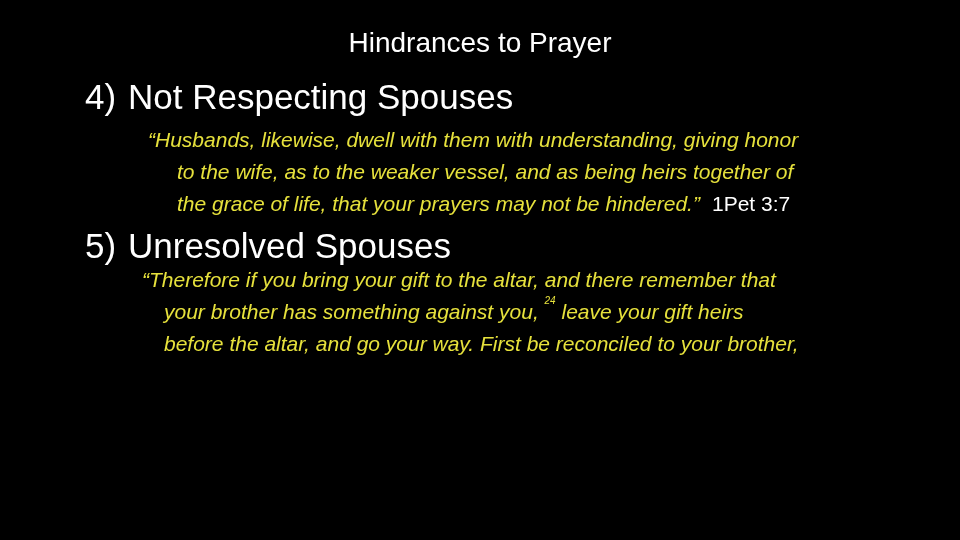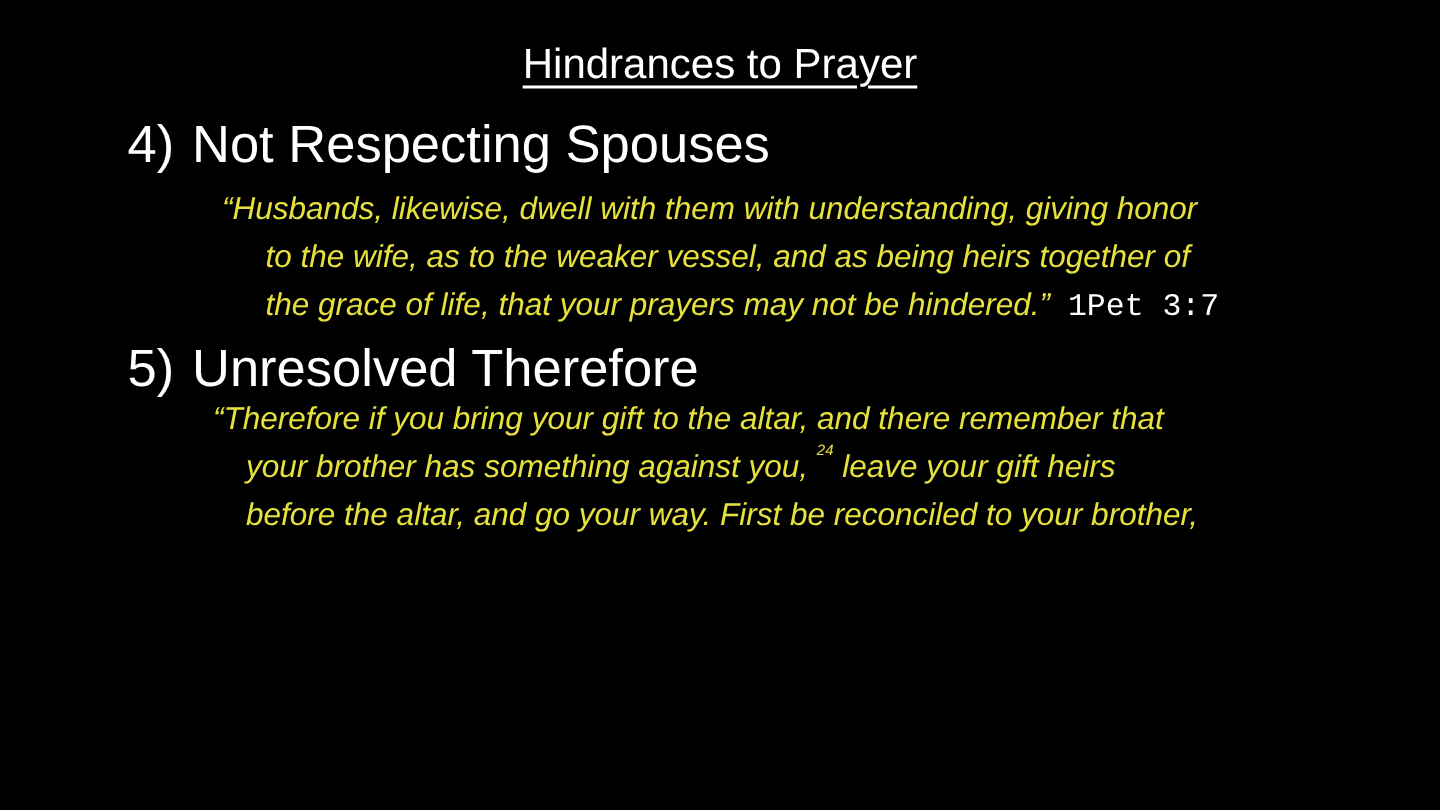--- a/index.html
+++ b/index.html
@@ -16,21 +16,20 @@
     top: 26px;
     left: 0;
     width: 100%;
     text-align: center;
   }
   .slide-title {
     display: inline-block;
     color: #ffffff;
     font-size: 28px;
     line-height: 34px;
-    text-decoration: underline;
     text-decoration-thickness: 2px;
     text-underline-offset: 5px;
   }
   .item-heading {
     position: absolute;
     left: 85px;
     color: #ffffff;
     font-size: 35px;
     line-height: 34px;
     white-space: nowrap;
@@ -46,21 +45,20 @@
     font-size: 21px;
     line-height: 32px;
     white-space: nowrap;
   }
   .qline { height: 32px; }
   .qline.cont1 { margin-left: 29px; }
   .qline.cont2 { margin-left: 22px; }
   .ref {
     color: #ffffff;
     font-style: normal;
-    font-family: Liberation Mono, monospace;
   }
   .ref.r1 { margin-left: 12px; }
   .ref.r2 { margin-left: 26px; }
   .sup {
     font-size: 10px;
     font-style: italic;
     position: relative;
     top: -7px;
     line-height: 0;
   }
@@ -78,21 +76,21 @@
     <span class="num">4)</span><span>Not Respecting Spouses</span>
   </div>
 
   <div class="quote" style="top: 108px; left: 148px; margin-top: 16px;">
     <div class="qline">“Husbands, likewise, dwell with them with understanding, giving honor</div>
     <div class="qline cont1">to the wife, as to the weaker vessel, and as being heirs together of</div>
     <div class="qline cont1"><span>the grace of life, that your prayers may not be hindered.”</span><span class="ref r1">1Pet 3:7</span></div>
   </div>
 
   <div class="item-heading" style="top: 229px;">
-    <span class="num">5)</span><span>Unresolved Therefore</span>
+    <span class="num">5)</span><span>Unresolved Spouses</span>
   </div>
 
   <div class="quote" style="top: 264px; left: 142px;">
     <div class="qline">“Therefore if you bring your gift to the altar, and there remember that</div>
     <div class="qline cont2"><span>your brother has something against you, </span><sup class="sup">24</sup><span> leave your gift heirs</span></div>
     <div class="qline cont2">before the altar, and go your way. First be reconciled to your brother,</div>
   </div>
 
 </div>
 

